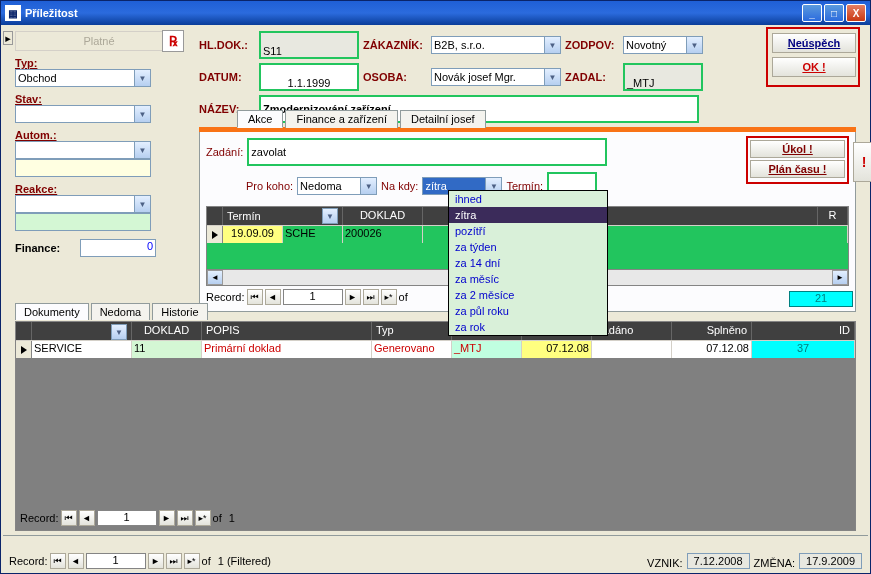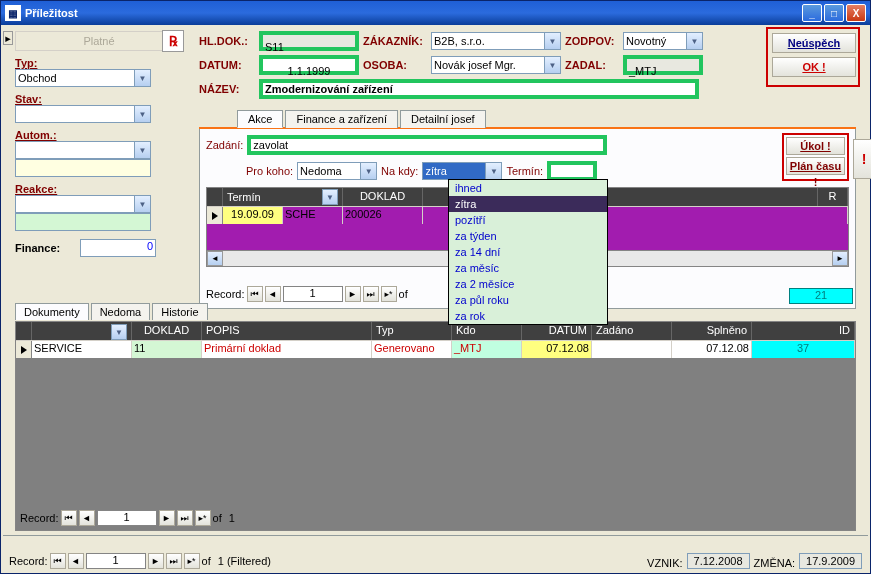--- a/index.html
+++ b/index.html
@@ -26,38 +26,38 @@
 .txtbox.yellow { background: #ffffe1; }
 .txtbox.green { background: #d4f7d4; }
 .fin-row { display: flex; align-items: center; margin-top: 8px; }
 .fin-row .lbl2 { color: #000; font-weight: bold; margin-right: 20px; }
 .fin-val { width: 76px; height: 18px; border: 1px solid #7f9db9; background: #fff; text-align: right; padding: 0 2px; color: #00f; }
 
 
 .hdr { position: absolute; left: 198px; top: 6px; right: 10px; }
 .hdr-row { display: flex; align-items: center; margin-bottom: 4px; gap: 4px; }
 .hdr-lbl { color: #800000; font-weight: bold; width: 56px; }
-.hdr-in { border: 4px solid #22c55e; background: #fff; height: 18px; padding: 6px 2px; }
+.hdr-in { border: 2px solid #22c55e; background: #fff; height: 18px; padding: 12px 2px; }
 .hdr-in.gray { background: #e8e8e0; }
 .right-btns { position: absolute; right: 0; top: -4px; width: 94px; border: 2px solid #c00; padding: 4px; }
 .rbtn { width: 84px; height: 20px; background: linear-gradient(to bottom, #fff, #e3e3db); border: 1px solid #aca899; color: #000080; font-weight: bold; text-decoration: underline; text-align: center; line-height: 18px; margin-bottom: 4px; cursor: pointer; }
 
 
 .tabs { position: absolute; left: 198px; top: 84px; right: 14px; }
-.tabstrip { display: flex; border-bottom: 2px solid #f97316; padding-left: 38px; }
+.tabstrip { display: flex; border-bottom: 5px solid #f97316; padding-left: 38px; }
 .tab { padding: 2px 10px; border: 1px solid #919b9c; border-bottom: none; background: #f4f3ee; margin-right: 2px; cursor: pointer; position: relative; top: 1px; }
 .tab.active { background: #fcfcfe; border-bottom: 1px solid #fcfcfe; z-index: 2; }
 .tabbody { border: 1px solid #919b9c; border-top: none; background: #fcfcfe; padding: 6px; height: 180px; position: relative; }
 
 .task-btns { position: absolute; right: 6px; top: 4px; border: 2px solid #c00; padding: 2px; }
-.tbtn { width: 59px; height: 18px; background: linear-gradient(to bottom,#fff,#e3e3db); border: 1px solid #aca899; color: #800000; font-weight: bold; text-decoration: underline; text-align: center; line-height: 16px; cursor: pointer; margin-bottom: 2px; }
+.tbtn { width: 95px; height: 18px; background: linear-gradient(to bottom,#fff,#e3e3db); border: 1px solid #aca899; color: #800000; font-weight: bold; text-decoration: underline; text-align: center; line-height: 16px; cursor: pointer; margin-bottom: 2px; }
 .excl-btn { position: absolute; right: -28px; top: 4px; width: 22px; height: 40px; background: linear-gradient(to bottom,#fff,#e3e3db); border: 1px solid #aca899; color: #c00; font-weight: bold; display: flex; align-items: center; justify-content: center; font-size: 14px; cursor: pointer; }
 
 
-.grid { border: 1px solid #848484; background: #a21caf; }
+.grid { border: 1px solid #848484; background: #22c55e; }
 .grid-hdr { display: flex; background: #404040; color: #fff; height: 18px; }
 .gh { border-right: 1px solid #666; padding: 2px 4px; text-align: center; }
 .grid-row { display: flex; height: 18px; border-top: 1px solid #d4d0c8; }
 .gc { border-right: 1px solid #d4d0c8; padding: 1px 2px; overflow: hidden; }
 .rowsel { width: 16px; background: #ece9d8; border-right: 1px solid #848484; display: flex; align-items: center; justify-content: center; }
 .rowsel .arr { width: 0; height: 0; border-top: 4px solid transparent; border-bottom: 4px solid transparent; border-left: 6px solid #000; }
 .cell-yellow { background: #ffff80; }
 .cell-green { background: #d4f7d4; }
 .cell-mint { background: #c0ffe0; }
 .cell-cyan { background: #00ffff; }

